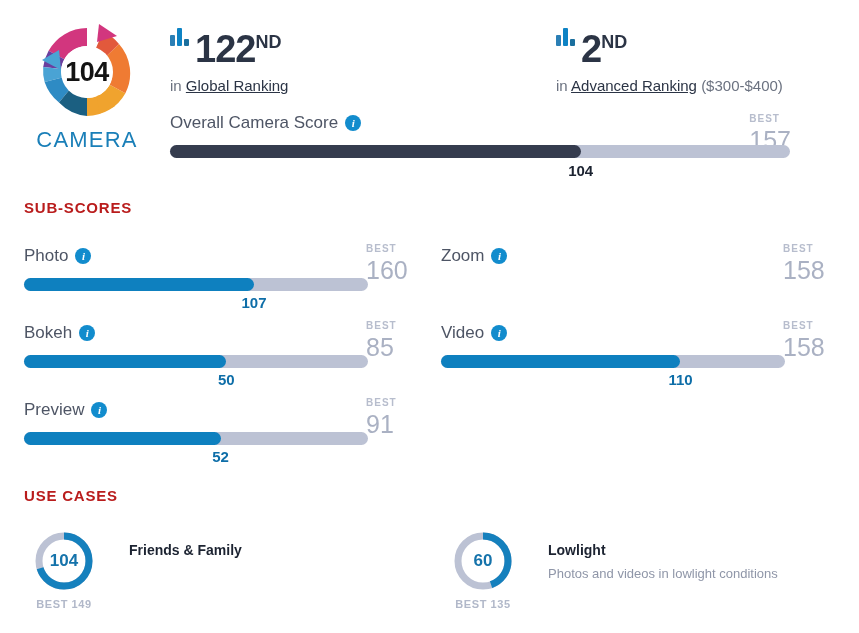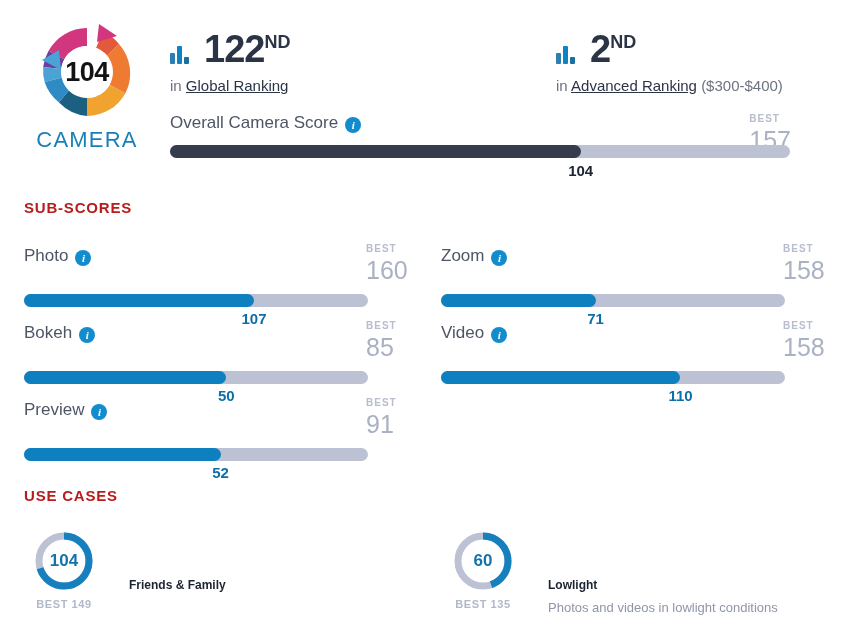--- a/index.html
+++ b/index.html
@@ -20,21 +20,21 @@
     display: flex; align-items: center; justify-content: center;
     font-size: 27px; font-weight: bold; color: #131313; letter-spacing: -0.5px;
   }
   .logo-word {
     text-align: center; margin-top: 5px;
     font-size: 22px; font-weight: normal; color: #1a7fb8; letter-spacing: 1.2px;
   }
 
   
   .rank { position: absolute; }
-  .rank-line { display: flex; align-items: flex-end; gap: 15px; }
+  .rank-line { display: flex; gap: 6px; }
   .rank-num {
     font-size: 38px; font-weight: bold; color: #2b3445;
     letter-spacing: -1px; line-height: 1;
   }
   .rank-num sup { font-size: 18px; vertical-align: super; letter-spacing: 0; }
   .rank-sub {
     margin-top: 9px; font-size: 15px; color: #6b7280;
   }
   .rank-sub .lnk { color: #2b3445; text-decoration: underline; }
   .rank-sub .paren { color: #6b7280; }
@@ -50,21 +50,21 @@
     display: inline-flex; align-items: center; justify-content: center;
     width: 16px; height: 16px; border-radius: 50%;
     background: #128ccd; color: #fff;
     font-size: 11px; font-style: italic; font-weight: bold;
     font-family: "Liberation Serif", serif;
     vertical-align: middle; flex: 0 0 auto;
   }
 
   
   .score-label {
-    display:flex; align-items:flex-end; gap:7px;
+    display:flex; align-items:center; gap:7px;
     font-size: 17px; color: #4e5565;
   }
   .track { height: 13px; border-radius: 7px; background: #bcc2d4; position: relative; }
   .fill  { height: 13px; border-radius: 7px; position: absolute; left:0; top:0; }
   .best-col { }
   .best-kw { font-size: 10px; font-weight: bold; color: #b7bdcd; letter-spacing: 1px; }
   .best-val { font-size: 25px; color: #aab1c3; margin-top: 2px; }
   .val-tag { position: absolute; font-size: 15px; font-weight: bold; transform: translateX(-50%); }
 
   
@@ -79,37 +79,37 @@
   
   .sec-title {
     position:absolute; font-size: 15px; font-weight: bold;
     color: #b91c1c; letter-spacing: 0.8px;
   }
 
   
   .sub { position: absolute; width: 398px; }
   .sub .head { position: relative; display:flex; align-items:center; height: 22px; }
   .sub .best-col { position: absolute; right: 0; top: -2px; width: 56px; }
-  .sub .bar-wrap { position: relative; width: 344px; margin-top: 27px; }
+  .sub .bar-wrap { position: relative; width: 344px; margin-top: 11px; }
   .sub .fill { background: #0e80bf; }
   .sub .val-tag { color: #0e6ea8; top: 16px; }
 
   
   .usecase { position: absolute; }
   .donut { position: relative; width: 62px; height: 62px; }
   .donut-val {
     position:absolute; inset:0; display:flex; align-items:center; justify-content:center;
     font-size: 17px; font-weight: bold; color: #1573ab;
   }
   .donut-best {
     margin-top: 6px; text-align:center; width: 78px; margin-left:-8px;
     font-size: 11px; font-weight: bold; color: #b1b8c9; letter-spacing: .6px;
   }
   .uc-text { position:absolute; left: 96px; top: 12px; width: 300px; }
-  .uc-title { font-size: 12px; font-weight: bold; color: #1c2331; margin-top: 36px; }
+  .uc-title { font-size: 14px; font-weight: bold; color: #1c2331; }
   .uc-desc { margin-top: 8px; font-size: 13px; color: #8f96a8; }
 </style>
 </head>
 <body>
 
 <div class="page">
 
   <div class="logo-block">
     <div class="logo-ring">
       <svg width="100" height="100" viewBox="0 0 100 100" aria-hidden="true">
@@ -211,26 +211,20 @@
   <div class="sub" style="left:441px; top:245px;">
     <div class="head">
       <div class="score-label">
         <span>Zoom</span>
         <span class="info-ico">i</span>
       </div>
       <div class="best-col">
         <div class="best-kw">BEST</div>
         <div class="best-val">158</div>
       </div>
-    </div>
-    <div class="bar-wrap">
-      <div class="track">
-        <div class="fill sub-fill" style="width: 44.9367%;"></div>
-      </div>
-      <div class="val-tag sub-tag" style="left: 44.9367%;">71</div>
     </div>
   </div>
 
   <div class="sub" style="left:24px; top:322px;">
     <div class="head">
       <div class="score-label">
         <span>Bokeh</span>
         <span class="info-ico">i</span>
       </div>
       <div class="best-col">

